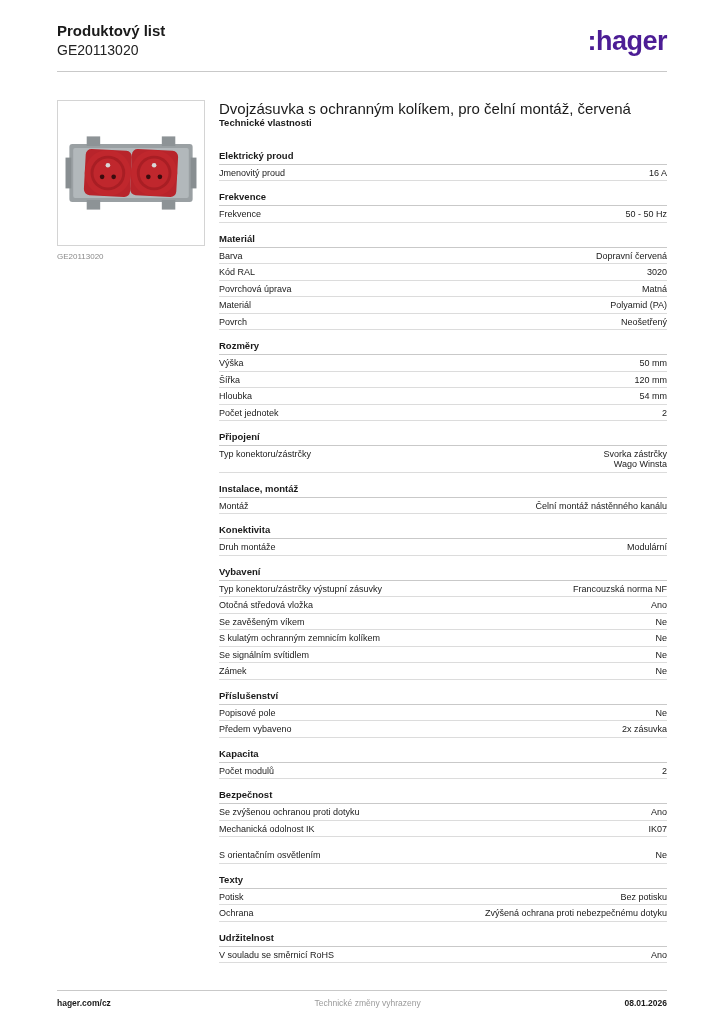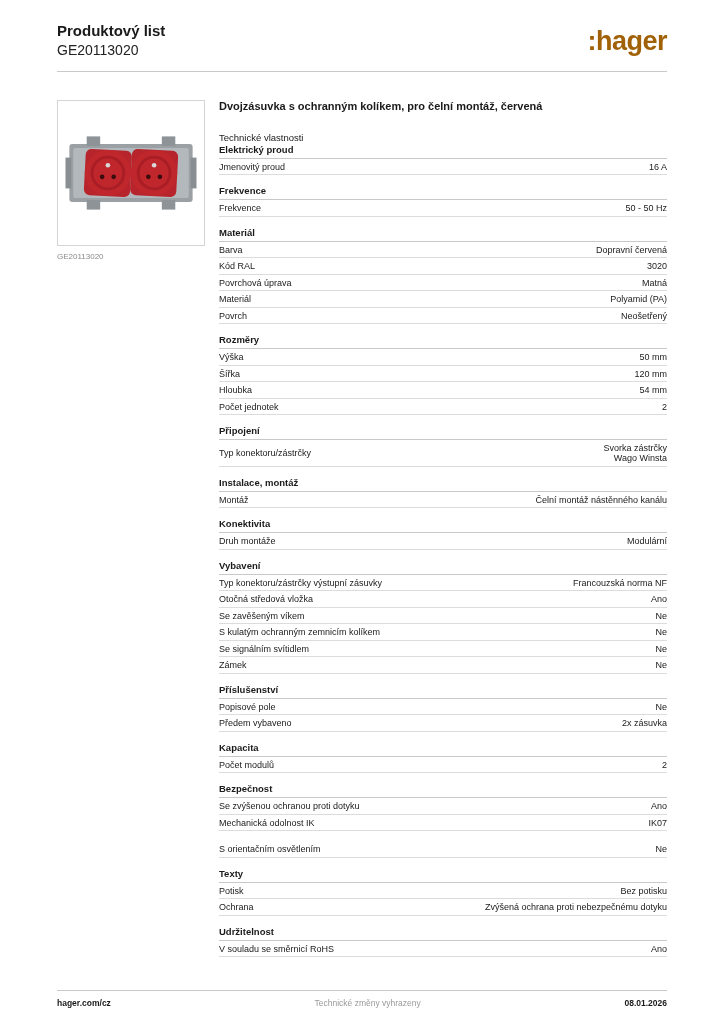--- a/index.html
+++ b/index.html
@@ -26,32 +26,32 @@
   .left-col { width: 148px; flex: 0 0 148px; }
   .image-box {
     width: 148px; height: 146px;
     border: 1px solid #d4d4d4;
     background: #ffffff;
     display: flex; align-items: center; justify-content: center;
   }
   .image-caption { font-size: 8px; color: #8a8a8a; margin-top: 6px; }
 
   .right-col { flex: 1; min-width: 0; }
-  .desc { font-size: 11px; font-weight: bold; margin-bottom: 20px; }
-  .tech-title { font-size: 9.5px; font-weight: normal; margin-bottom: 1px; }
+  .desc { font-size: 15px; font-weight: normal; }
+  .tech-title { font-size: 9.5px; font-weight: bold; margin-bottom: 22px; }
 
   
   .section { margin-bottom: 10px; }
   .section-title {
     font-size: 9.5px; font-weight: bold;
     padding-bottom: 3px;
     border-bottom: 1px solid #c9c9c9;
   }
   .row {
-    display: flex; justify-content: space-between; align-items: center;
+    display: flex; justify-content: space-between; align-items: flex-start;
     font-size: 9px;
     padding: 3px 0 2.5px 0;
     border-bottom: 1px solid #dcdcdc;
   }
   .row .label { text-align: left; padding-right: 10px; color: #1a1a1a; }
   .row .value { text-align: right; white-space: pre-line; color: #1a1a1a; }
 
   
   .footer {
     position: absolute; left: 57px; right: 57px; bottom: 16px;
@@ -67,21 +67,21 @@
 </head>
 <body>
 
 <div class="page">
 
   <div class="header">
     <div>
       <div class="page-title">Produktový list</div>
       <div class="product-id">GE20113020</div>
     </div>
-    <div class="logo" id="logo" style="color: #a16207;">:hager</div>
+    <div class="logo" id="logo" style="color: #4c1d95;">:hager</div>
   </div>
   <div class="header-rule"></div>
 
   <div class="main">
 
     <div class="left-col">
       <div class="image-box">
         <svg width="136" height="104" viewBox="0 0 140 108" aria-hidden="true">
 
           <rect x="6" y="24" width="128" height="60" rx="3" fill="#9aa0a3"></rect>

